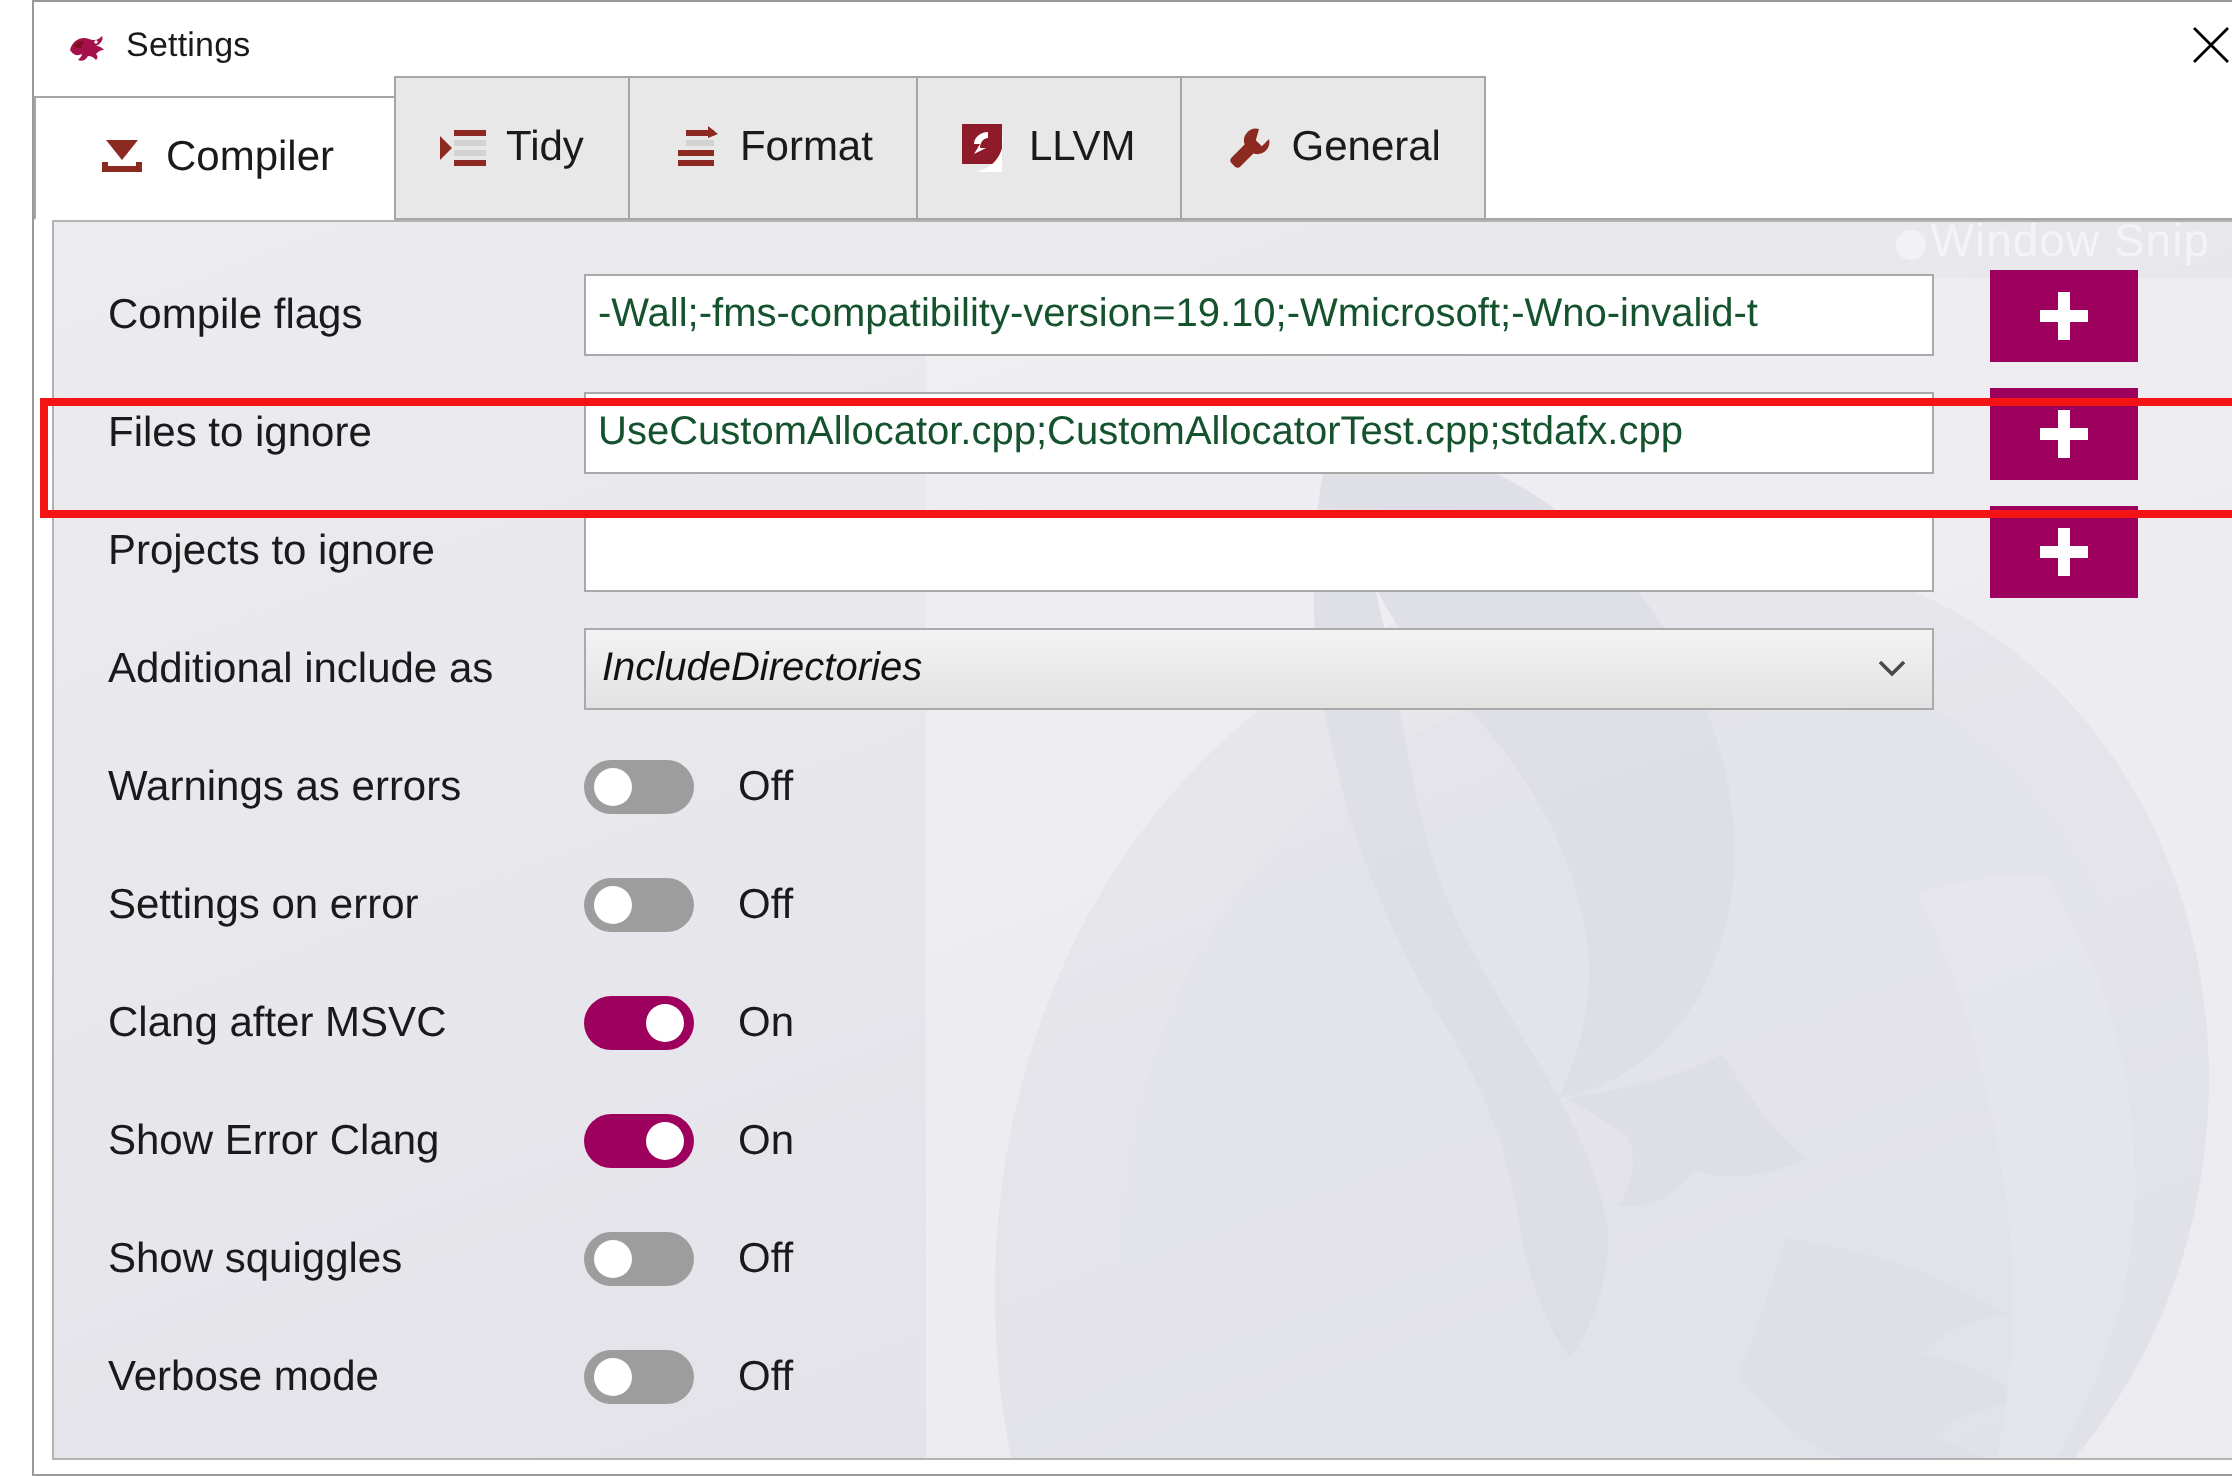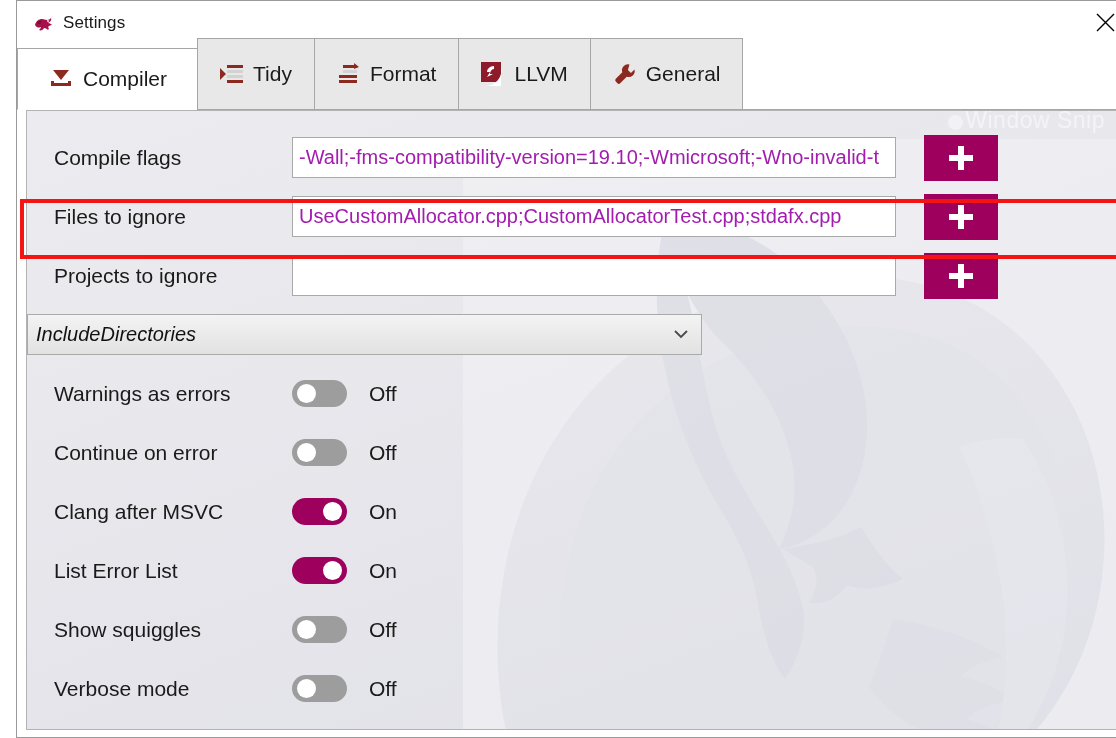--- a/index.html
+++ b/index.html
@@ -100,24 +100,24 @@
     height:59px;
     display:flex;align-items:center;
   }
   .row-label{
     width:265px;flex:0 0 auto;
     padding-left:27px;box-sizing:border-box;
     font-size:21px;color:#1a1a1a;
     white-space:nowrap;
   }
   .field{
-    width:604px;height:41px;box-sizing:border-box;
+    width:675px;height:41px;box-sizing:border-box;
     background:#ffffff;
     border:1px solid #a9a9a9;
-    font-size:20px;color:#a21caf;
+    font-size:20px;color:#14532d;
     padding:0 6px;
     display:flex;align-items:center;
     overflow:hidden;white-space:nowrap;
   }
   .combo{
     width:675px;height:41px;box-sizing:border-box;
     background:linear-gradient(#f3f3f3,#e2e2e2);
     border:1px solid #aaaaaa;
     font-size:20px;color:#111;
     padding:0 8px;
@@ -286,56 +286,57 @@
         <div class="field"></div>
         <div class="plus-btn">
           <svg width="34" height="34" viewBox="0 0 34 34">
             <rect x="14" y="5" width="6" height="24" fill="#ffffff"></rect>
             <rect x="5" y="14" width="24" height="6" fill="#ffffff"></rect>
           </svg>
         </div>
       </div>
 
       <div class="row">
+        <div class="row-label">Additional include as</div>
         <div class="combo">
           <span>IncludeDirectories</span>
           <span class="chev">
             <svg width="16" height="10" viewBox="0 0 16 10">
               <path d="M2 2 L8 8 L14 2" stroke="#4a4a4a" stroke-width="1.8" fill="none"></path>
             </svg>
           </span>
         </div>
       </div>
 
       <div class="row">
         <div class="row-label">Warnings as errors</div>
         <div class="toggle">
             <span class="knob"></span>
           </div>
         <div class="toggle-state">Off</div>
       </div>
 
       <div class="row">
-        <div class="row-label">Continue on error</div>
+        <div class="row-label">Settings on error</div>
         <div class="toggle">
             <span class="knob"></span>
           </div>
         <div class="toggle-state">Off</div>
       </div>
 
       <div class="row">
         <div class="row-label">Clang after MSVC</div>
         <div class="toggle on">
             <span class="knob"></span>
           </div>
         <div class="toggle-state">On</div>
       </div>
 
       <div class="row">
-        <div class="row-label">List Error List</div>
+        <div class="row-label">Show Error Clang</div>
         <div class="toggle on">
             <span class="knob"></span>
           </div>
         <div class="toggle-state">On</div>
       </div>
 
       <div class="row">
         <div class="row-label">Show squiggles</div>
         <div class="toggle">
             <span class="knob"></span>

